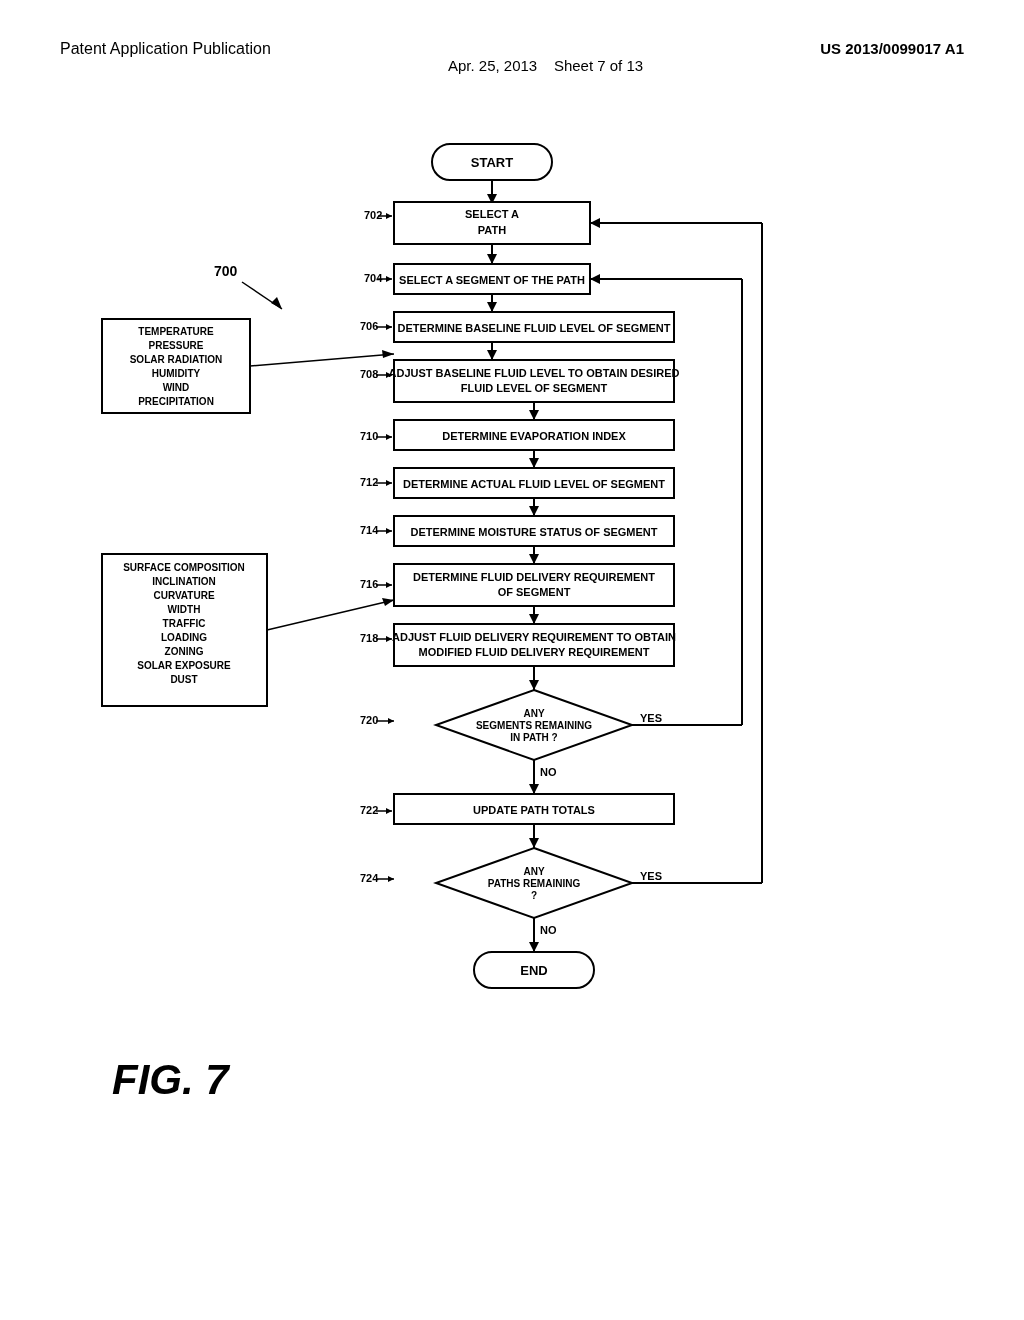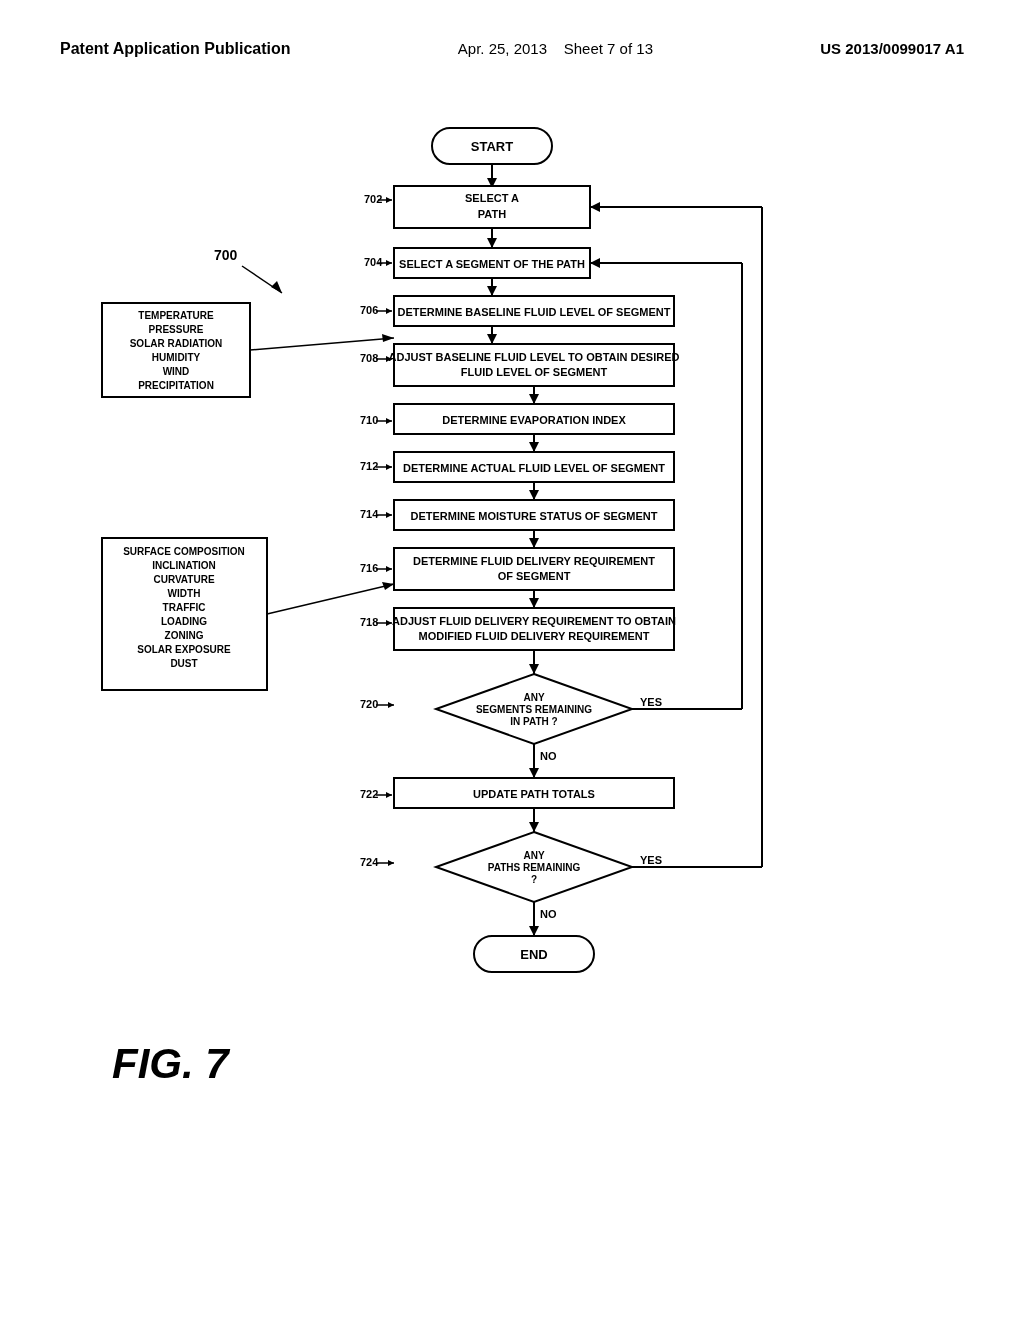--- a/index.html
+++ b/index.html
@@ -22,27 +22,28 @@
 
     .header {
       display: flex;
       justify-content: space-between;
       align-items: flex-start;
       margin-bottom: 60px;
       font-size: 15px;
     }
 
     .header-left {
-      font-weight: bold;
+      font-weight: normal;
       font-size: 16px;
     }
 
     .header-center {
       text-align: center;
       font-size: 15px;
+      margin-top: 17px;
     }
 
     .header-right {
       font-size: 15px;
       font-weight: bold;
     }
 
     .diagram-area {
       position: relative;
       width: 100%;

